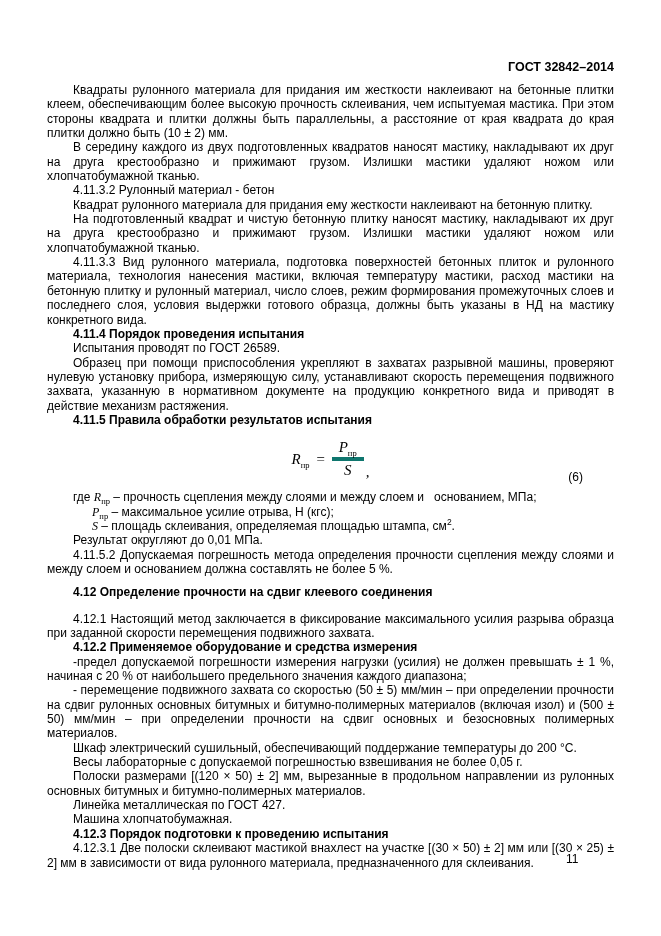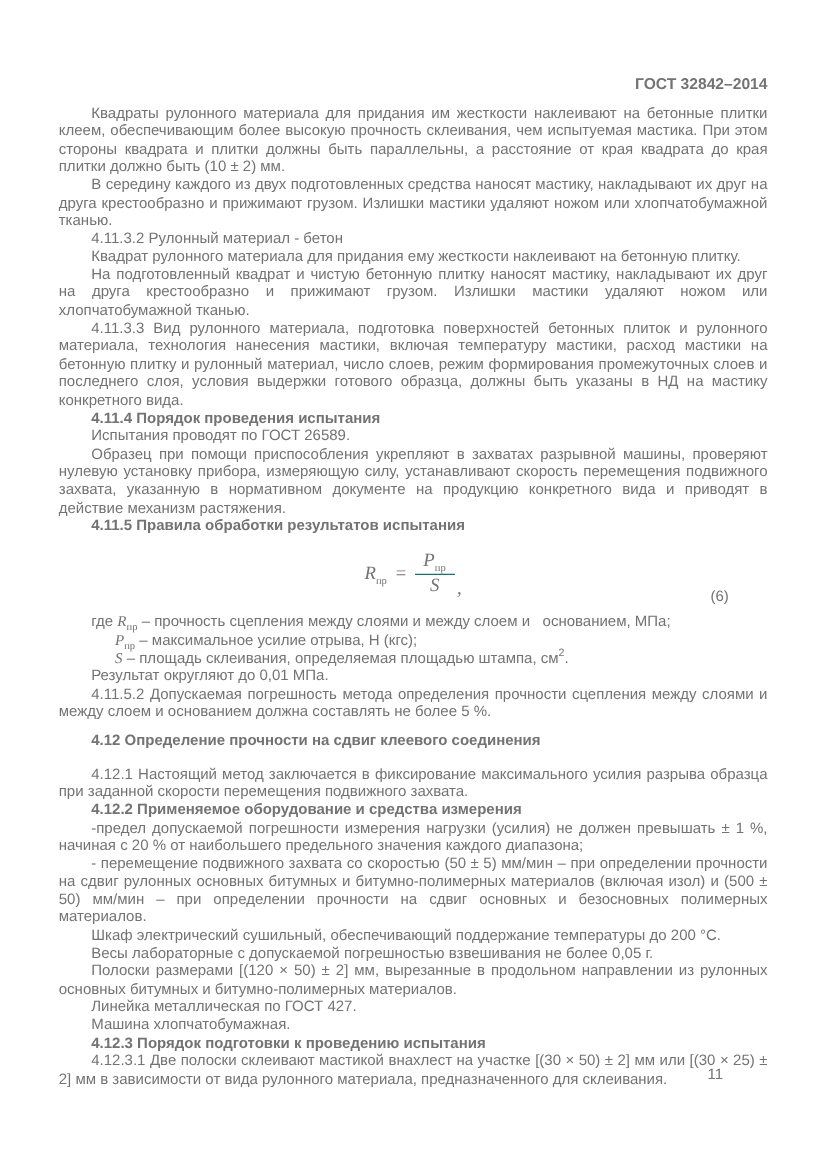--- a/index.html
+++ b/index.html
@@ -4,21 +4,21 @@
 <style>
   html, body { margin: 0; padding: 0; background: #ffffff; }
   .page {
     position: relative;
     width: 661px;
     height: 876px;
     background: #ffffff;
     font-family: "Liberation Sans", sans-serif;
     font-size: 12px;
     line-height: 14.35px;
-    color: #737373;
+    color: #000000;
     overflow: hidden;
   }
   .doc-header {
     position: absolute;
     top: 60px;
     left: 47px;
     width: 567px;
     text-align: right;
     font-weight: bold;
     font-size: 12.5px;
@@ -74,21 +74,21 @@
     align-items: center;
   }
   .formula .feq { padding: 0 6px; }
   .frac {
     display: inline-flex;
     flex-direction: column;
     align-items: center;
     line-height: 1.15;
   }
   .frac .num {
-    border-bottom: 1px solid #0f766e;
+    border-bottom: 4px solid #0f766e;
     padding: 0 7px 1px 7px;
   }
   .frac .den { padding-top: 1px; }
   .fcomma { align-self: flex-end; padding-left: 2px; }
   .eq-number {
     position: absolute;
     right: 31px;
     bottom: 4px;
     font-family: "Liberation Sans", sans-serif;
     font-style: normal;
@@ -103,21 +103,21 @@
 </style>
 </head>
 <body>
 
 <div class="page">
 
   <div class="doc-header">ГОСТ 32842–2014</div>
 
   <div class="content">
     <p>Квадраты рулонного материала для придания им жесткости наклеивают на бетонные плитки клеем, обеспечивающим более высокую прочность склеивания, чем испытуемая мастика. При этом стороны квадрата и плитки должны быть параллельны, а расстояние от края квадрата до края плитки должно быть (10 ± 2) мм.</p>
-    <p>В середину каждого из двух подготовленных средства наносят мастику, накладывают их друг на друга крестообразно и прижимают грузом. Излишки мастики удаляют ножом или хлопчатобумажной тканью.</p>
+    <p>В середину каждого из двух подготовленных квадратов наносят мастику, накладывают их друг на друга крестообразно и прижимают грузом. Излишки мастики удаляют ножом или хлопчатобумажной тканью.</p>
     <p>4.11.3.2 Рулонный материал - бетон</p>
     <p>Квадрат рулонного материала для придания ему жесткости наклеивают на бетонную плитку.</p>
     <p>На подготовленный квадрат и чистую бетонную плитку наносят мастику, накладывают их друг на друга крестообразно и прижимают грузом. Излишки мастики удаляют ножом или хлопчатобумажной тканью.</p>
     <p>4.11.3.3 Вид рулонного материала, подготовка поверхностей бетонных плиток и рулонного материала, технология нанесения мастики, включая температуру мастики, расход мастики на бетонную плитку и рулонный материал, число слоев, режим формирования промежуточных слоев и последнего слоя, условия выдержки готового образца, должны быть указаны в НД на мастику конкретного вида.</p>
     <p class="heading">4.11.4 Порядок проведения испытания</p>
     <p>Испытания проводят по ГОСТ 26589.</p>
     <p>Образец при помощи приспособления укрепляют в захватах разрывной машины, проверяют нулевую установку прибора, измеряющую силу, устанавливают скорость перемещения подвижного захвата, указанную в нормативном документе на продукцию конкретного вида и приводят в действие механизм растяжения.</p>
     <p class="heading">4.11.5 Правила обработки результатов испытания</p>
 
 

